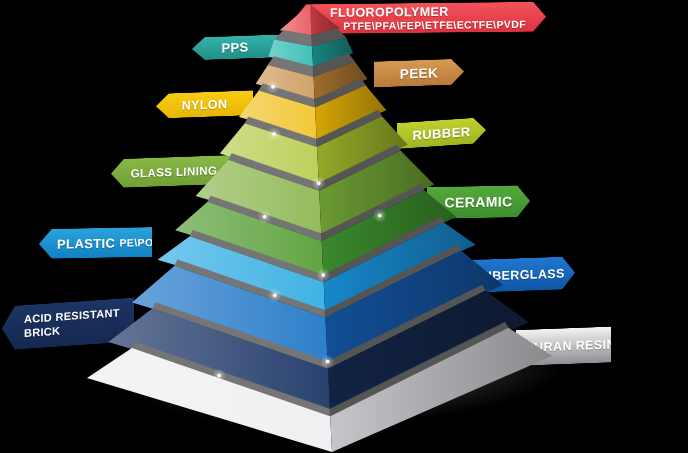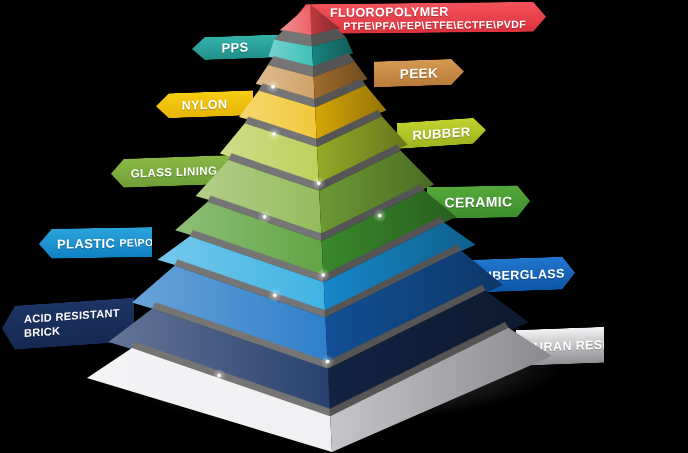--- a/index.html
+++ b/index.html
@@ -1,18 +1,19 @@
 <!DOCTYPE html>
 <html><head>
 <meta charset="utf-8">
 <style>
   html,body{margin:0;padding:0;background:#000;}
   #stage{
     position:relative;width:604px;height:453px;overflow:hidden;background:#000;
     font-family:"Liberation Sans",sans-serif;
+    padding-left:7px;
   }
   #shadow{position:absolute;left:55px;top:312px;width:615px;height:140px;z-index:0;transform:rotate(-3deg);}
   #pyr{position:absolute;left:0;top:0;z-index:2;}
   .ribbon{
     position:absolute;z-index:1;display:flex;align-items:center;justify-content:center;
     color:#fff;font-weight:700;letter-spacing:.4px;white-space:nowrap;
     text-shadow:0 1px 1px rgba(0,0,0,.28);
   }
   .rb-left{clip-path:polygon(13px 0,100% 0,100% 100%,13px 100%,0 50%);}
   .rb-right{clip-path:polygon(0 0,calc(100% - 13px) 0,100% 50%,calc(100% - 13px) 100%,0 100%);}

